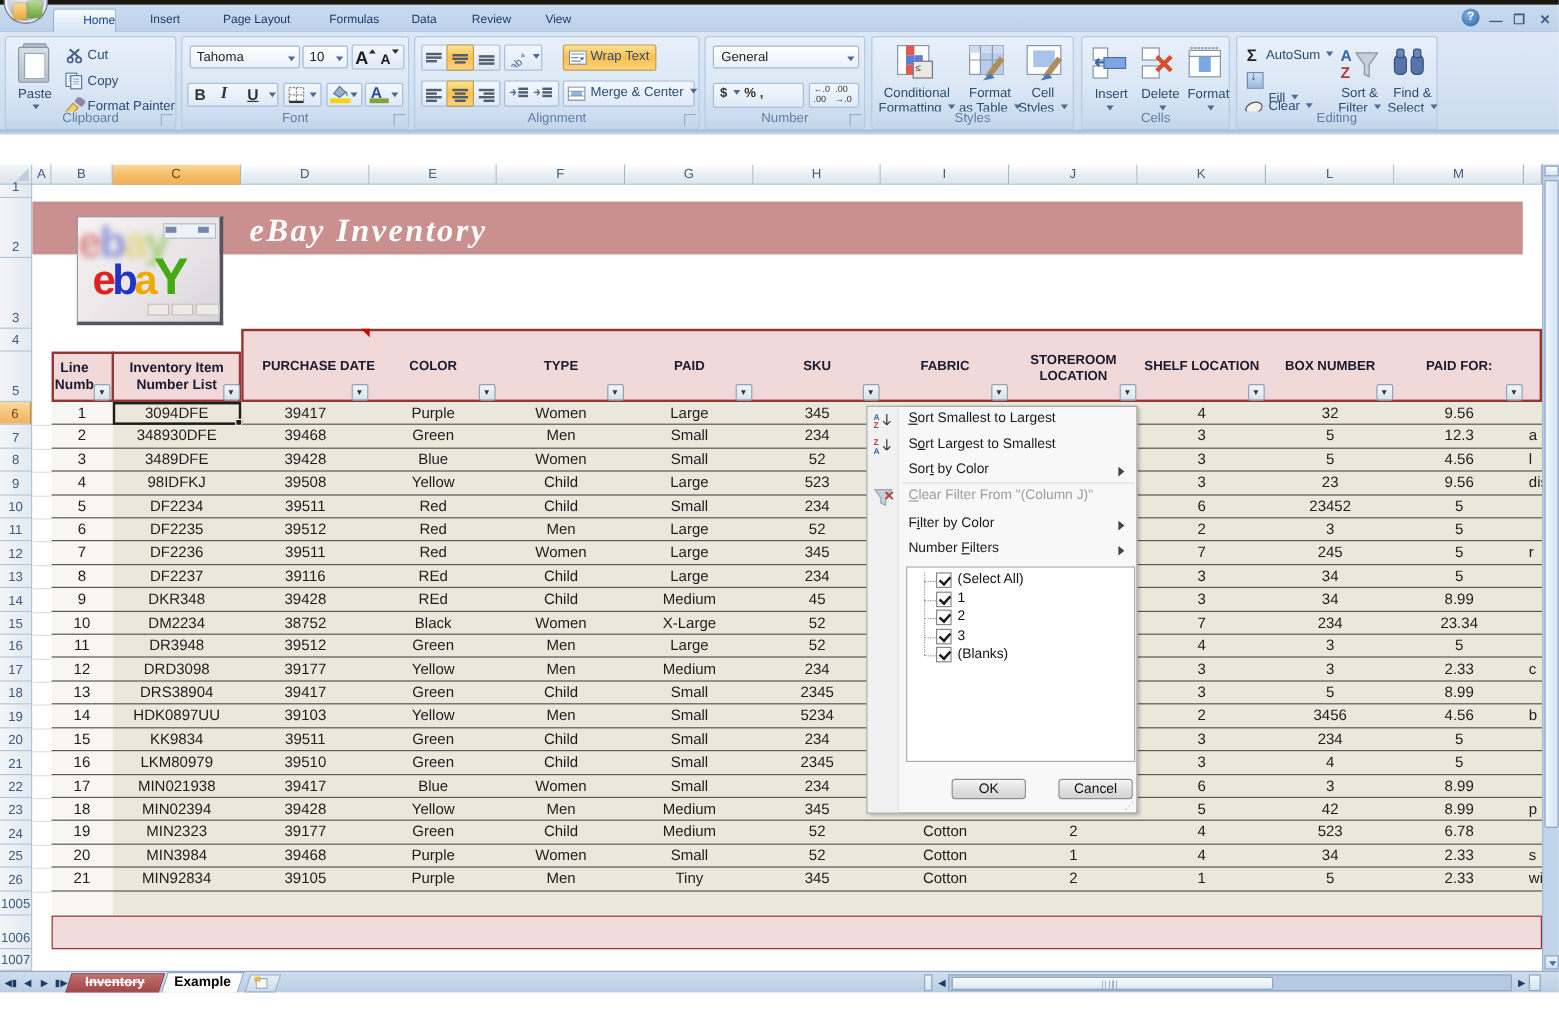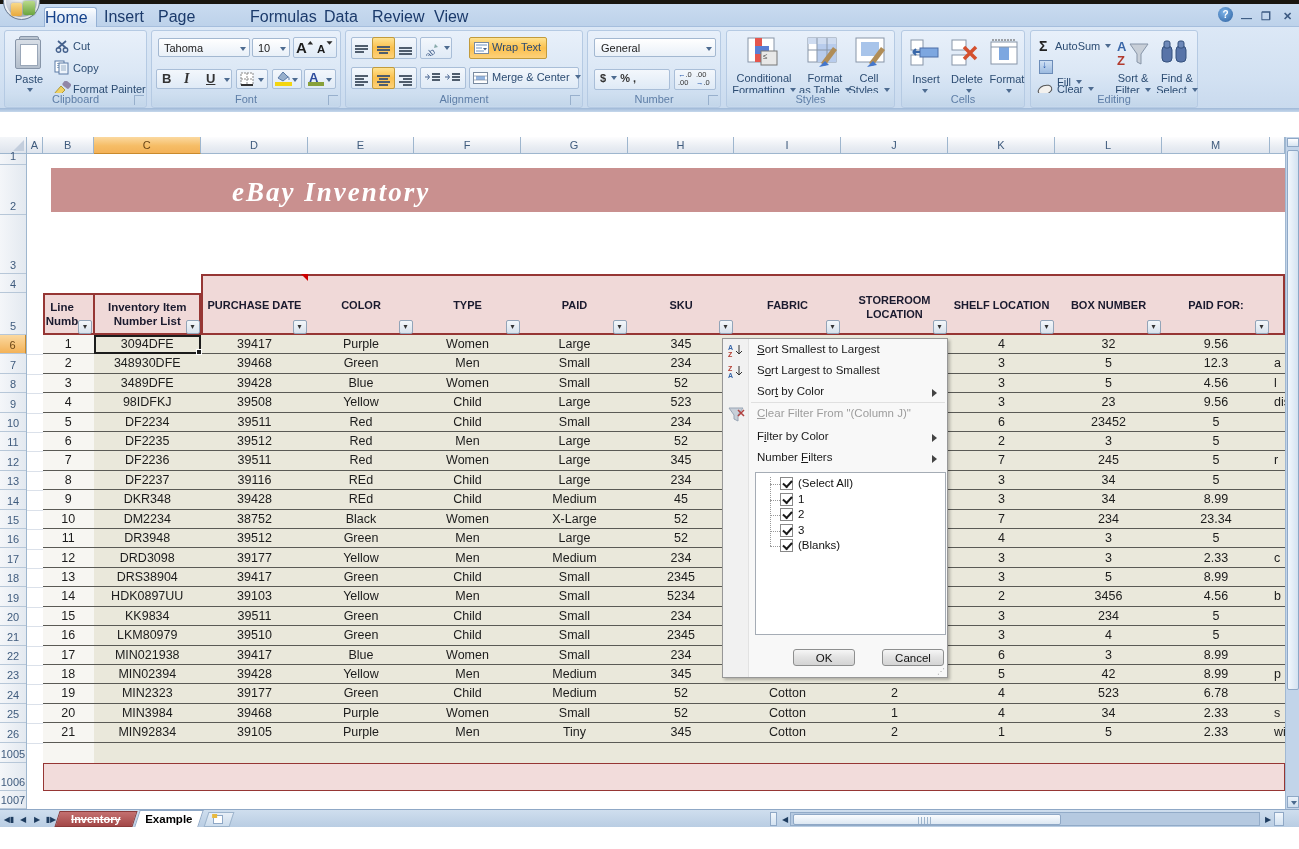--- a/index.html
+++ b/index.html
@@ -4,21 +4,21 @@
 * {margin:0;padding:0;box-sizing:border-box;}
 html,body {width:1299px;height:849px;overflow:hidden;font-family:"Liberation Sans",sans-serif;}
 #app {position:absolute;inset:0;width:1299px;height:849px;background:#fff;}
 
 
 #tstrip {position:absolute;left:0;top:0;width:100%;height:4px;background:#191610;}
 #tabband {position:absolute;left:0;top:4px;width:100%;height:23px;background:linear-gradient(#c9dbf0,#bdd2ea);border-bottom:1px solid #a5bedd;}
 #orb {position:absolute;left:3px;top:-21px;width:37px;height:37px;border-radius:50%;background:radial-gradient(circle at 45% 30%,#fdfdfe,#c6cedb 55%,#96a3b5 85%,#7a8a9e);border:1px solid #6f8097;box-shadow:inset 0 0 0 2px rgba(255,255,255,.7);}
 #orb:after {content:'';position:absolute;left:7px;top:19px;width:11px;height:13px;background:linear-gradient(#f8d98a,#e8a93d);border-radius:2px;box-shadow:0 0 2px rgba(120,80,10,.6);}
 #orb:before {content:'';position:absolute;left:19px;top:17px;width:12px;height:14px;background:linear-gradient(#b9d98a,#6aa53f);border-radius:2px;box-shadow:0 0 2px rgba(40,90,20,.6);}
-.tab {position:absolute;top:3px;height:20px;line-height:20px;color:#1b3a6b;font-size:16px;text-align:left;}
+.tab {position:absolute;top:3px;height:20px;line-height:20px;color:#1b3a6b;font-size:10px;text-align:right;}
 .tab.active {background:linear-gradient(#fdfeff,#e6eef9 45%,#d6e4f4);border:1px solid #94b0d4;border-bottom:none;border-radius:3px 3px 0 0;color:#15428b;}
 
 .winbtn {position:absolute;top:6px;color:#3c5a82;font-size:11px;font-weight:bold;}
 
 
 #ribbon {position:absolute;left:0;top:27px;width:100%;height:85px;background:linear-gradient(#dce8f6,#d2e1f2 60%,#c8d9ed);}
 #ribbonedge {position:absolute;left:0;top:108px;width:100%;height:4px;background:linear-gradient(#9fb8d7,#c6d8ec);}
 .grp {position:absolute;top:3px;height:78px;background:linear-gradient(#e8f0fa,#dbe7f5 55%,#cfdff1 80%,#c6d8ec);border:1px solid #b5cae3;border-radius:3px;}
 .grp .glabel {position:absolute;left:0;right:0;bottom:1px;height:13px;font-size:11px;color:#5e7ea7;text-align:center;line-height:13px;background:linear-gradient(#cfdff0,#c3d6ea);border-radius:0 0 3px 3px;}
 .grp .dlg {position:absolute;right:2px;bottom:2px;width:10px;height:10px;border-left:1px solid #8ca6c5;border-top:1px solid #8ca6c5;opacity:.8;}
@@ -46,21 +46,21 @@
 #corner {position:absolute;left:0;top:0;width:27px;height:17px;background:linear-gradient(#f4f6f9,#dde3ec);border-right:1px solid #9eb6ce;border-bottom:1px solid #9eb6ce;}
 #corner:after {content:'';position:absolute;right:2px;bottom:2px;width:0;height:0;border-left:11px solid transparent;border-bottom:11px solid #c3cedd;}
 #gutter {position:absolute;left:0;top:17px;width:27px;height:655px;background:linear-gradient(90deg,#f4f6f9,#e3e9f0);border-right:1px solid #9eb6ce;}
 .rh {position:absolute;left:0;width:26px;color:#3f5b7d;font-size:11px;text-align:center;display:flex;align-items:flex-end;justify-content:center;border-bottom:1px solid #b7c7d8;padding-bottom:2px;}
 .rh.sel {background:linear-gradient(#fbd9a0,#f3b258);color:#6b4617;border-right:1px solid #c98a2c;}
 
 
 #content {position:absolute;left:27px;top:17px;width:1258px;height:655px;background:#fff;}
 .aline {position:absolute;left:0;width:16px;height:1px;background:#dbe1ea;}
 
-#banner {position:absolute;left:24px;top:14px;width:1242px;height:44px;background:#c9908f;}
+#banner {position:absolute;left:0;top:14px;width:1242px;height:44px;background:#c9908f;}
 #btitle {position:absolute;left:181px;top:9px;font-family:"Liberation Serif",serif;font-style:italic;font-weight:bold;font-size:27px;color:#fff;letter-spacing:2px;}
 
 #logo {position:absolute;left:37px;top:26px;width:122px;height:91px;background:linear-gradient(135deg,#f6f3f2,#e8e4e6 60%,#d8d4da);border:1px solid #9a9aa5;border-right:3px solid #55555f;border-bottom:3px solid #55555f;overflow:hidden;}
 
 
 .pinkhdr {position:absolute;background:#f0d9d8;border:1px solid #963634;}
 .thx {position:absolute;top:145px;color:#1a1a2e;font-size:11px;font-weight:bold;text-align:center;letter-spacing:0;}
 .thx.two {top:139px;line-height:14px;}
 .fbtn {position:absolute;top:166px;width:14px;height:14px;background:linear-gradient(#f4f7fa,#d9e2ec);border:1px solid #92a4b8;border-radius:2px;font-size:8px;color:#333;text-align:center;line-height:12px;}
 .bchdr {position:absolute;color:#1a1a2e;font-weight:bold;font-size:11.5px;text-align:center;line-height:14px;}
@@ -422,26 +422,40 @@
 <div class="rh" style="top:569.1px;height:19.41px">26</div>
 <div class="rh" style="top:588.5px;height:20.00px">1005</div>
 <div class="rh" style="top:608.5px;height:28.50px">1006</div>
 <div class="rh" style="top:637.0px;height:18.00px">1007</div>
       </div>
   <div id="content">
 
     <div id="banner">
           <div id="btitle">eBay Inventory</div>
         </div>
+    <div id="logo">
+      <div style="position:absolute;left:0px;top:0px;font-size:36px;font-weight:bold;opacity:.6;filter:blur(2.5px);letter-spacing:-2px">
+        <span style="color:#cc4444">e</span><span style="color:#4455cc">b</span><span style="color:#d8cc44">a</span><span style="color:#77bb33">y</span>
+      </div>
+      <div style="position:absolute;right:3px;top:5px;width:44px;height:13px;background:#eef1f5;border:1px solid #b5bdc9"></div>
+      <div style="position:absolute;right:36px;top:8px;width:9px;height:5px;background:#5a6e9a;opacity:.8"></div>
+      <div style="position:absolute;right:9px;top:8px;width:9px;height:5px;background:#5a6e9a;opacity:.8"></div>
+      <div style="position:absolute;left:12px;top:26px;font-size:35px;font-weight:bold;letter-spacing:-3px">
+        <span style="color:#dd2222">e</span><span style="color:#2233cc">b</span><span style="color:#eeaa00">a</span><span style="color:#44aa11;font-size:43px">Y</span>
+      </div>
+      <div style="position:absolute;left:58px;bottom:5px;width:18px;height:10px;background:#ecebe7;border:1px solid #c0bfba"></div>
+      <div style="position:absolute;left:78px;bottom:5px;width:18px;height:10px;background:#ecebe7;border:1px solid #c0bfba"></div>
+      <div style="position:absolute;left:98px;bottom:5px;width:20px;height:10px;background:#ecebe7;border:1px solid #c0bfba"></div>
+    </div>
 
     <div class="pinkhdr" style="left:174px;top:120px;width:1084px;height:61px;border-width:2px"></div>
     <div class="pinkhdr" style="left:16px;top:139px;width:158px;height:42px;border-width:2px"></div>
     <div style="position:absolute;left:65.5px;top:139px;width:2px;height:42px;background:#963634"></div>
     <div style="position:absolute;left:274px;top:120px;width:0;height:0;border-top:7px solid #cc0000;border-left:7px solid transparent"></div>
-    <div class="thx" style="left:174px;width:107px">PURCHASE DATE</div>
+    <div class="thx" style="left:185px;width:107px">PURCHASE DATE</div>
         <div class="thx" style="left:281px;width:106px">COLOR</div>
         <div class="thx" style="left:387px;width:107px">TYPE</div>
         <div class="thx" style="left:494px;width:107px">PAID</div>
         <div class="thx" style="left:601px;width:106px">SKU</div>
         <div class="thx" style="left:707px;width:107px">FABRIC</div>
         <div class="thx two" style="left:814px;width:107px">STOREROOM<br>LOCATION</div>
         <div class="thx" style="left:921px;width:107px">SHELF LOCATION</div>
         <div class="thx" style="left:1028px;width:107px">BOX NUMBER</div>
         <div class="thx" style="left:1135px;width:108px">PAID FOR:</div>
     <div class="bchdr" style="left:16px;top:146px;width:38px">Line<br>Numb</div>

